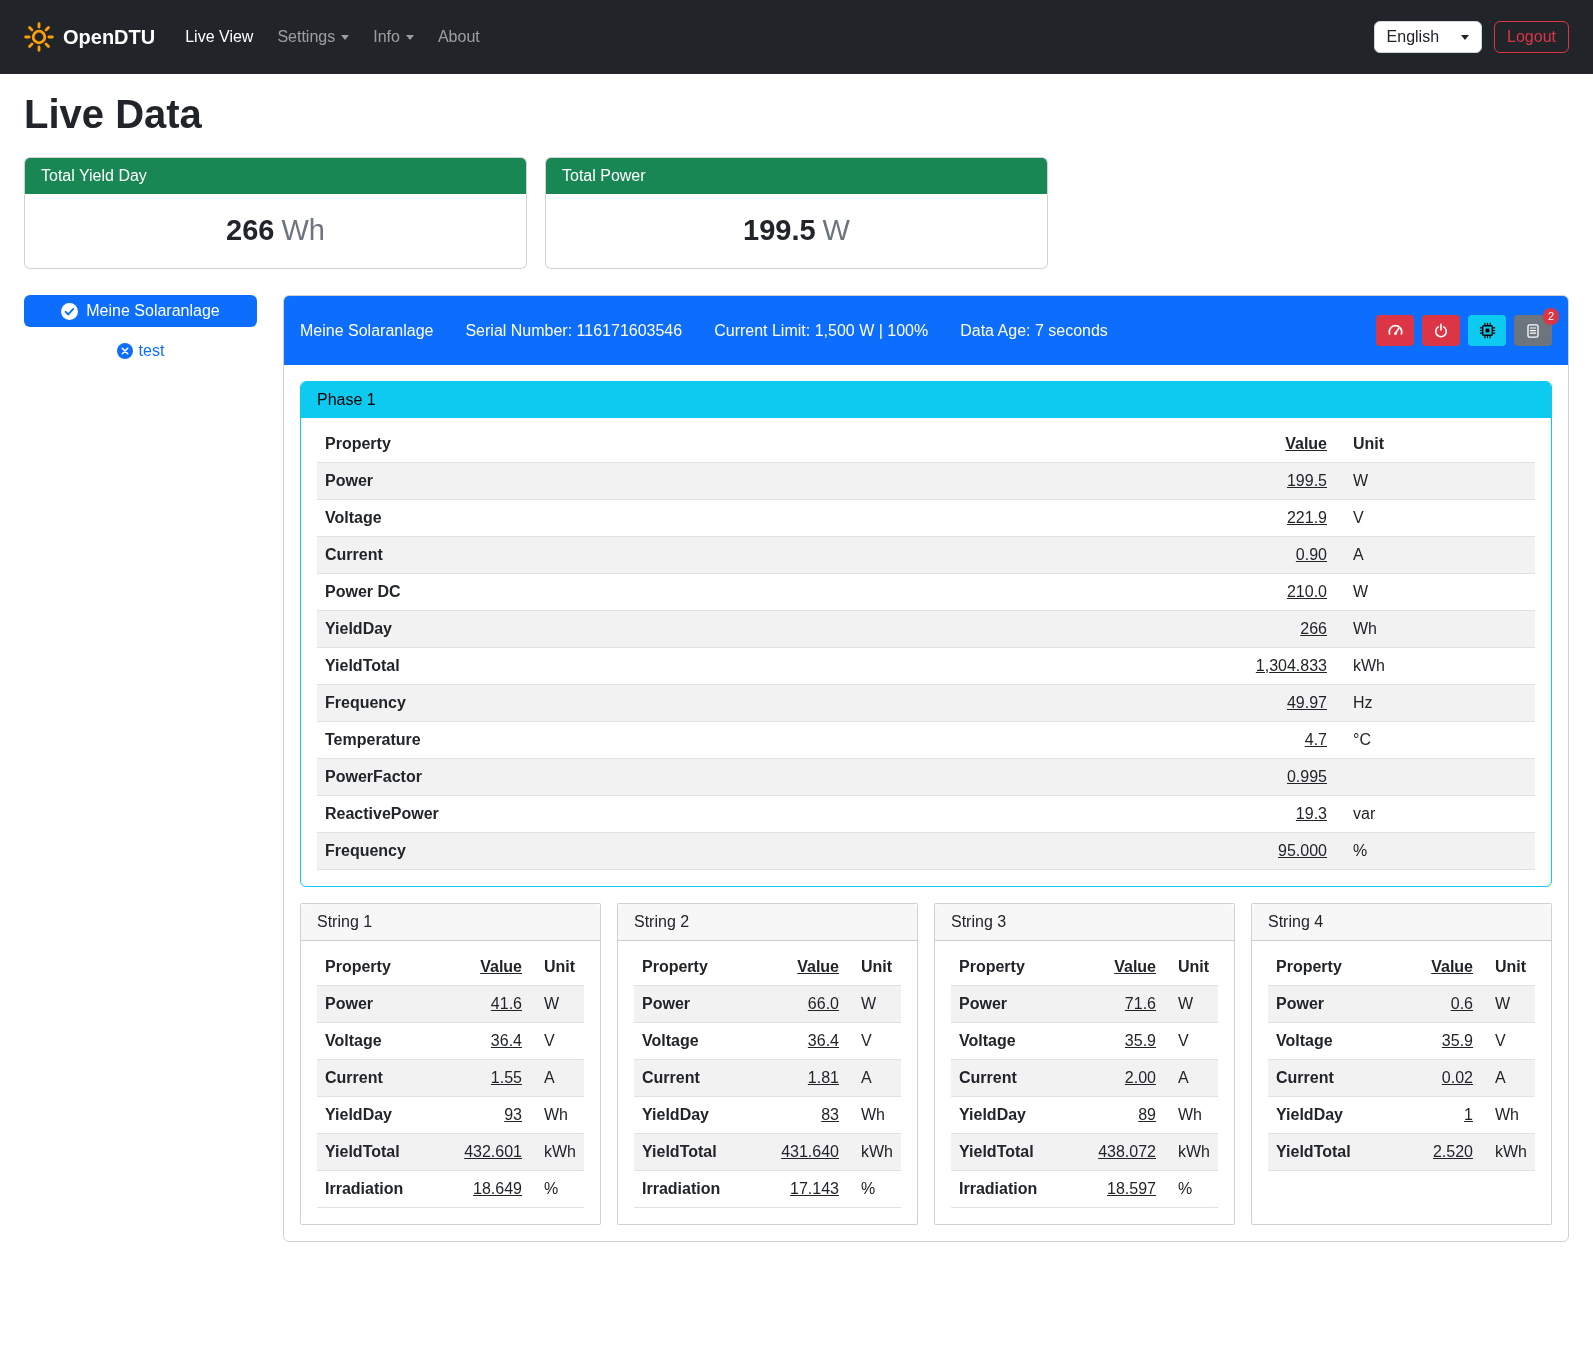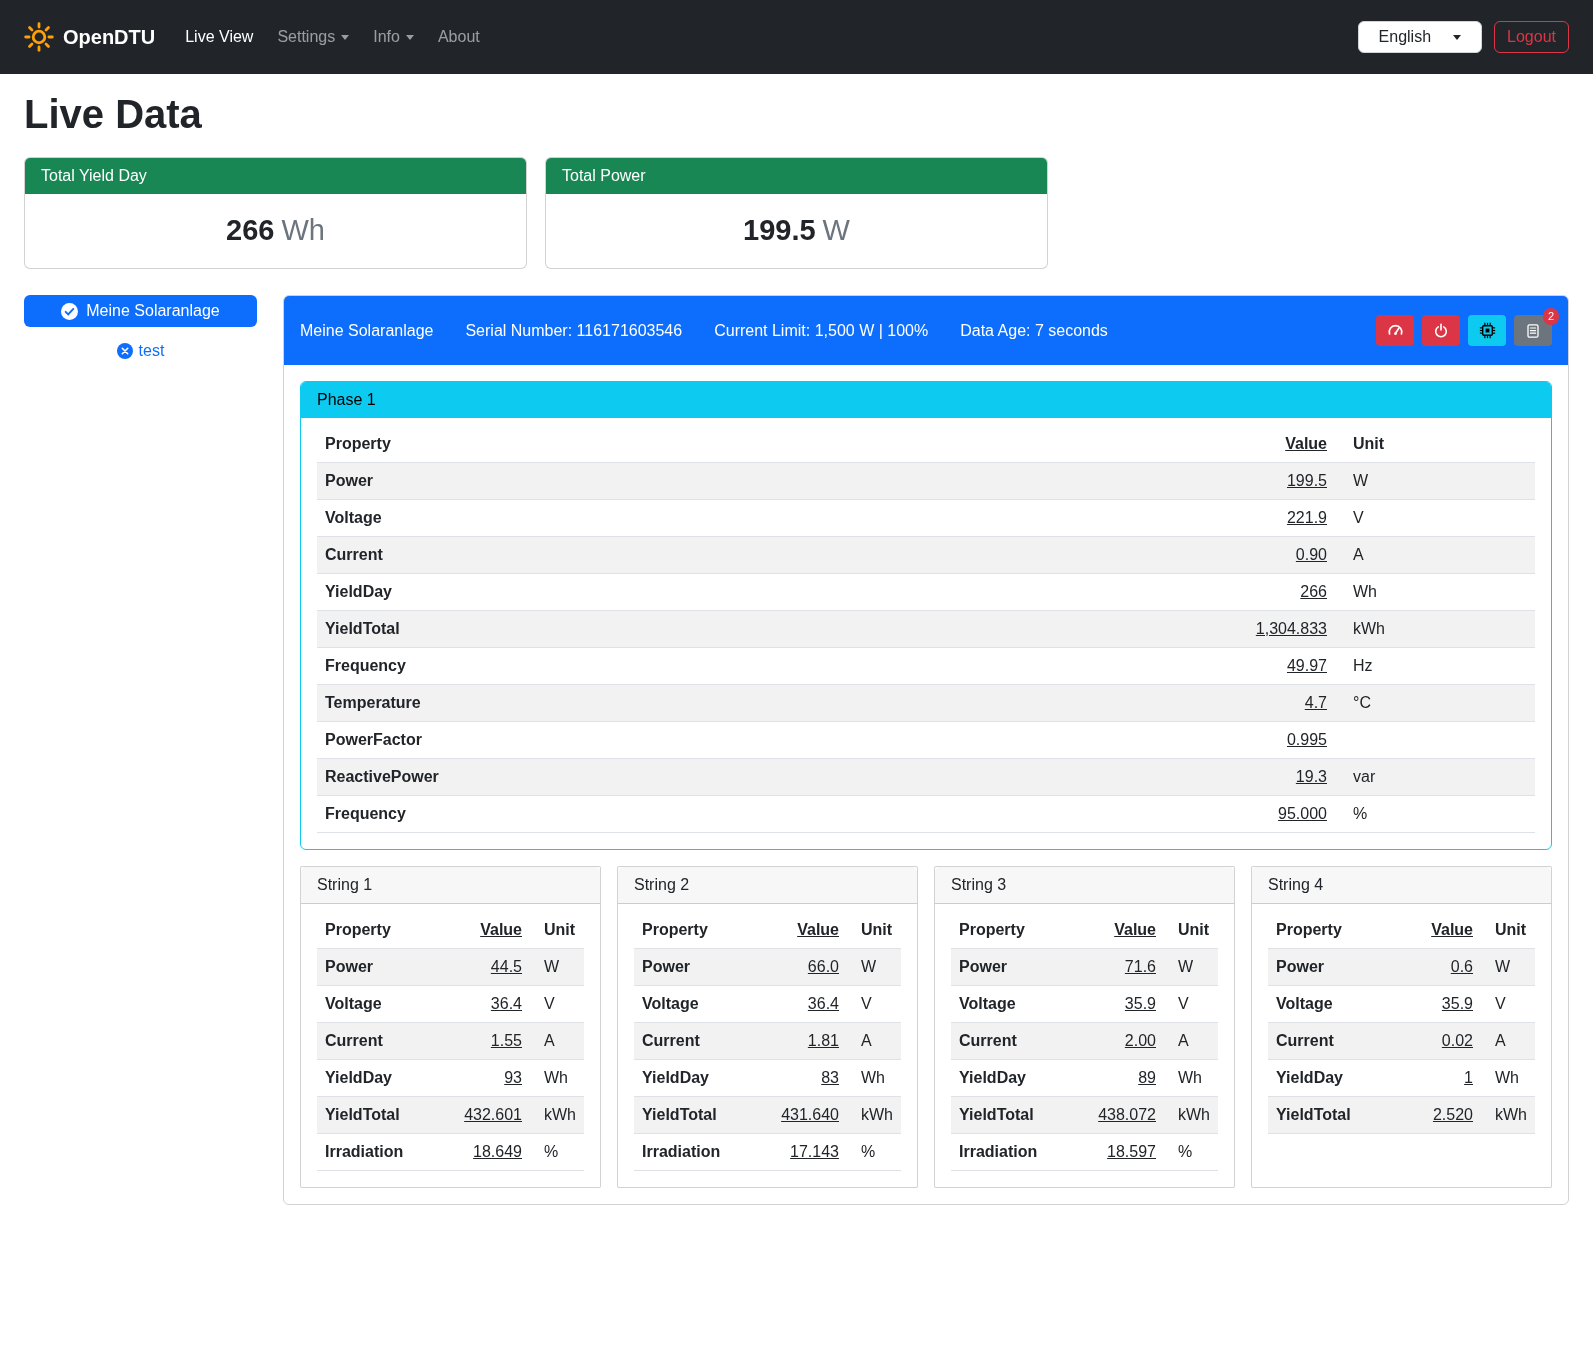--- a/index.html
+++ b/index.html
@@ -13,21 +13,21 @@
     font-size: 20px; font-weight: 700; }
   .nav-links { display: flex; align-items: center; margin-left: 18px; }
   .nav-link { color: rgba(255,255,255,.55); padding: 8px 12px; font-size: 16px;
     cursor: pointer; display: flex; align-items: center; }
   .nav-link.active { color: #fff; }
   .caret { display: inline-block; width: 0; height: 0; margin-left: 6px;
     border-left: 4px solid transparent; border-right: 4px solid transparent;
     border-top: 5px solid currentColor; }
   .nav-right { margin-left: auto; display: flex; align-items: center; gap: 12px; }
   .lang-select { background: #fff; color: #212529; border: 1px solid #ced4da;
-    border-radius: 6px; padding: 6px 20px; font-size: 16px; display: flex;
+    border-radius: 6px; padding: 6px 12px; font-size: 16px; display: flex;
     align-items: center; gap: 16px; cursor: pointer; }
   .logout-btn { background: transparent; color: #dc3545; border: 1px solid #dc3545;
     border-radius: 6px; padding: 6px 12px; font-size: 16px; cursor: pointer;
     font-family: inherit; }
 
   
   .page { padding: 0 24px 30px; }
   .page-title { font-size: 40px; font-weight: 600; margin: 18px 0 20px; }
 
   
@@ -266,20 +266,25 @@
                     <td class="v">221.9</td>
                     <td class="u">V</td>
                   </tr>
 
                   <tr>
                     <td class="prop">Current</td>
                     <td class="v">0.90</td>
                     <td class="u">A</td>
                   </tr>
 
+                  <tr>
+                    <td class="prop">Power DC</td>
+                    <td class="v">210.0</td>
+                    <td class="u">W</td>
+                  </tr>
 
                   <tr>
                     <td class="prop">YieldDay</td>
                     <td class="v">266</td>
                     <td class="u">Wh</td>
                   </tr>
 
                   <tr>
                     <td class="prop">YieldTotal</td>
                     <td class="v">1,304.833</td>
@@ -330,21 +335,21 @@
                   <tr>
                     <th>Property</th>
                     <th class="v">Value</th>
                     <th class="u">Unit</th>
                   </tr>
                 </thead>
                 <tbody>
 
                     <tr>
                       <td class="prop">Power</td>
-                      <td class="v">44.5</td>
+                      <td class="v">41.6</td>
                       <td class="u">W</td>
                     </tr>
 
                     <tr>
                       <td class="prop">Voltage</td>
                       <td class="v">36.4</td>
                       <td class="u">V</td>
                     </tr>
 
                     <tr>

